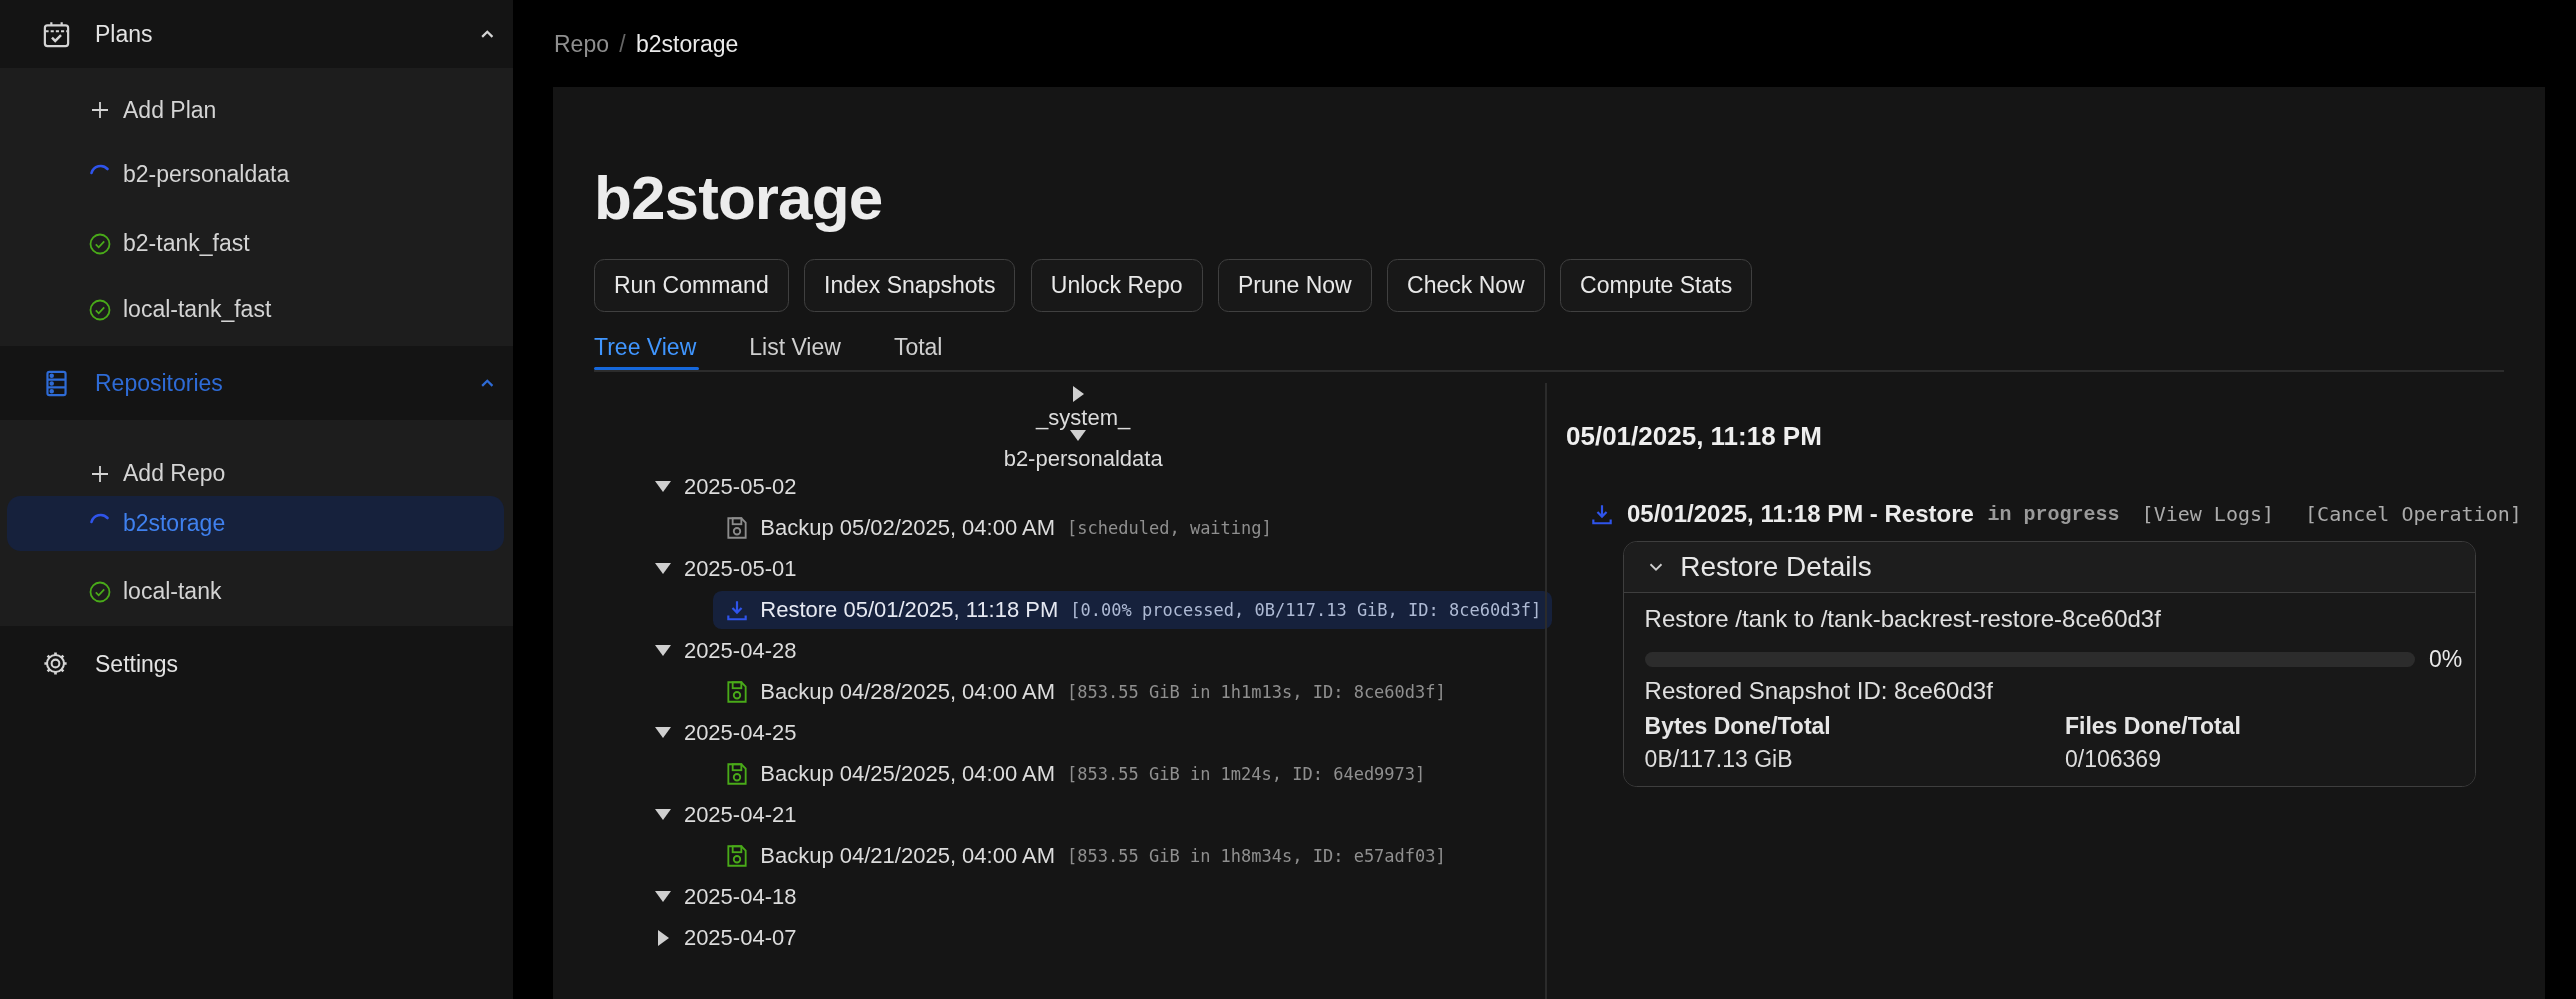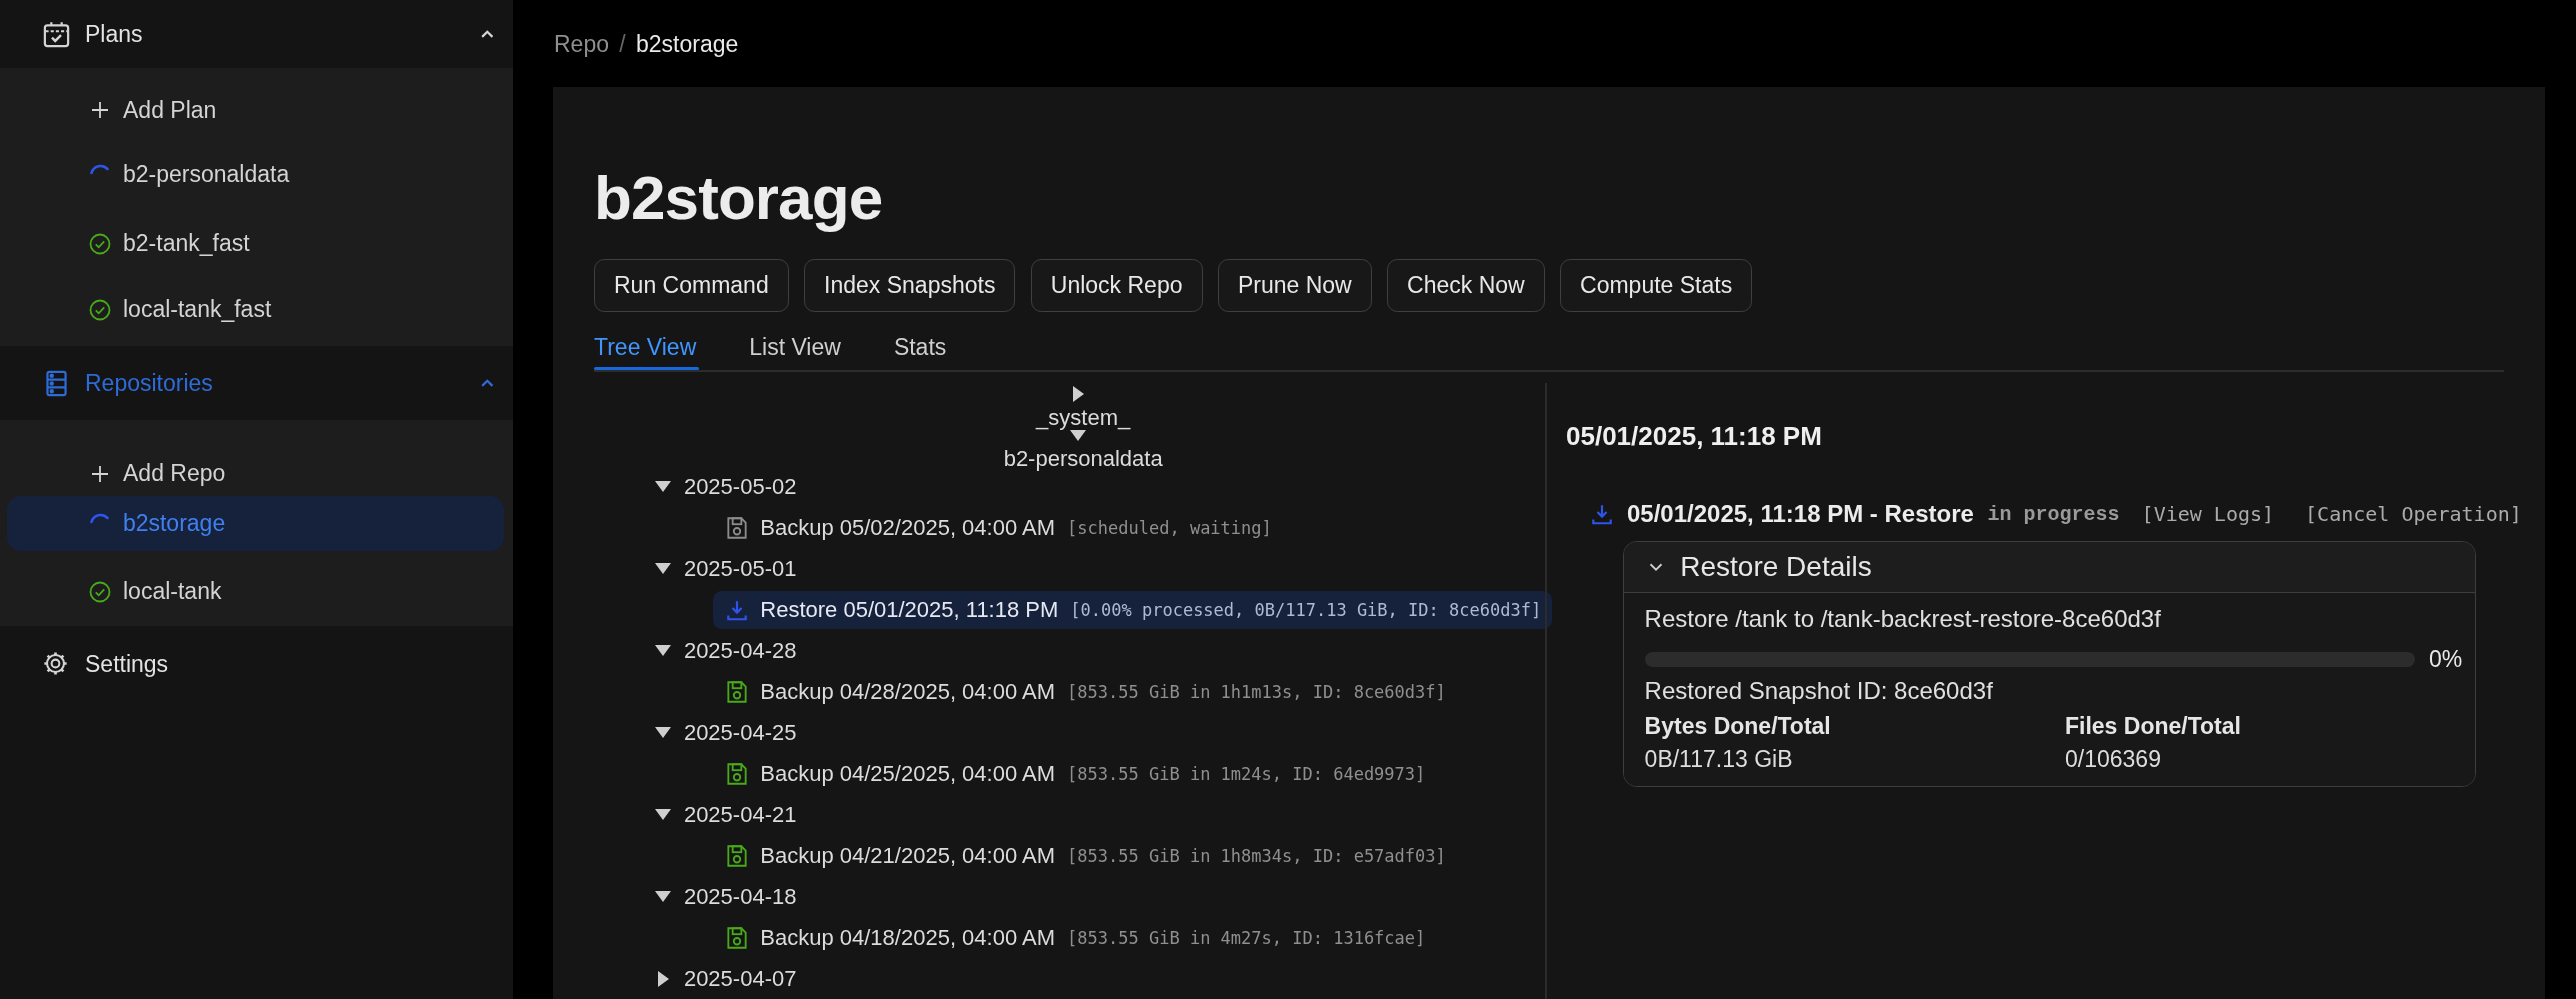--- a/index.html
+++ b/index.html
@@ -10,21 +10,21 @@
     -webkit-font-smoothing:antialiased;
   }
 
   
   .sidebar { position:absolute; left:0; top:0; width:513px; height:1000px; background:#141414; }
   .mh { position:absolute; left:0; right:0; display:flex; align-items:center; padding-left:41px; cursor:pointer; }
   .mh-plans    { top:0;     height:68px; }
   .mh-repos    { top:346px; height:75px; }
   .mh-settings { top:626px; height:77px; }
   .mh .sicon { width:31px; height:31px; flex:0 0 auto; display:flex; }
-  .mh .slabel { margin-left:13px; font-size:23px; color:#e3e3e3; }
+  .mh .slabel { margin-left:23px; font-size:23px; color:#e3e3e3; }
   .mh-repos .slabel { color:#2e6bd6; }
   .chev { position:absolute; right:15.4px; width:20.6px; height:20.6px; display:flex; }
   .submenu { position:absolute; left:0; right:0; background:#1d1d1d; }
   .sub1 { top:68px;  height:278px; }
   .sub2 { top:420px; height:206px; }
   .sitem { position:absolute; left:0; right:0; height:55px; display:flex; align-items:center; padding-left:88px; cursor:pointer; }
   .sitem .iicon { width:24px; height:24px; flex:0 0 auto; display:flex; }
   .sitem .ilabel { margin-left:11px; font-size:23px; color:#d4d4d4; }
   .sitem.sel { left:6.9px; right:8.6px; padding-left:81px; background:#16213c; border-radius:13.7px; }
   .sitem.sel .ilabel { color:#3f80ee; }
@@ -226,21 +226,21 @@
       <button class="btn">Index Snapshots</button>
       <button class="btn">Unlock Repo</button>
       <button class="btn">Prune Now</button>
       <button class="btn">Check Now</button>
       <button class="btn">Compute Stats</button>
     </div>
 
     <div class="tabs">
       <span class="tab active">Tree View</span>
       <span class="tab">List View</span>
-      <span class="tab">Stats</span>
+      <span class="tab">Total</span>
     </div>
     <div class="ink"></div>
     <div class="tabline"></div>
 
     <div class="tree">
 
       <div class="trow l0">
         <span class="caret c-col"></span>
         <span class="tlabel">_system_</span>
       </div>
@@ -342,33 +342,20 @@
           <span class="tlabel">Backup 04/21/2025, 04:00 AM</span>
           <span class="anno">[853.55 GiB in 1h8m34s, ID: e57adf03]</span>
         </span>
       </div>
 
       <div class="trow l1">
         <span class="caret c-exp"></span>
         <span class="tlabel">2025-04-18</span>
       </div>
 
-      <div class="trow l2">
-        <span class="pill">
-          <span class="nicon">
-            <svg viewBox="0 0 24 24" width="26" height="26" fill="none" stroke="#49aa19" stroke-width="1.7">
-              <path d="M4 3h12l4 4v14H4z"></path>
-                <rect x="8" y="3" width="8" height="5.5"></rect>
-                <circle cx="12" cy="15" r="3"></circle>
-            </svg>
-          </span>
-          <span class="tlabel">Backup 04/18/2025, 04:00 AM</span>
-          <span class="anno">[853.55 GiB in 4m27s, ID: 1316fcae]</span>
-        </span>
-      </div>
 
       <div class="trow l1">
         <span class="caret c-col"></span>
         <span class="tlabel">2025-04-07</span>
       </div>
     </div>
 
     <div class="vdivider"></div>
 
     <section class="details">

